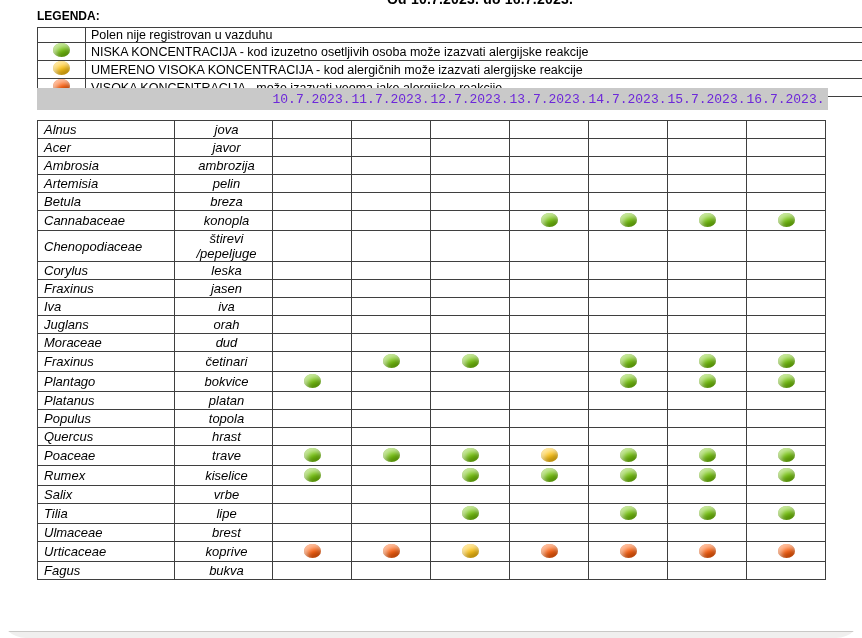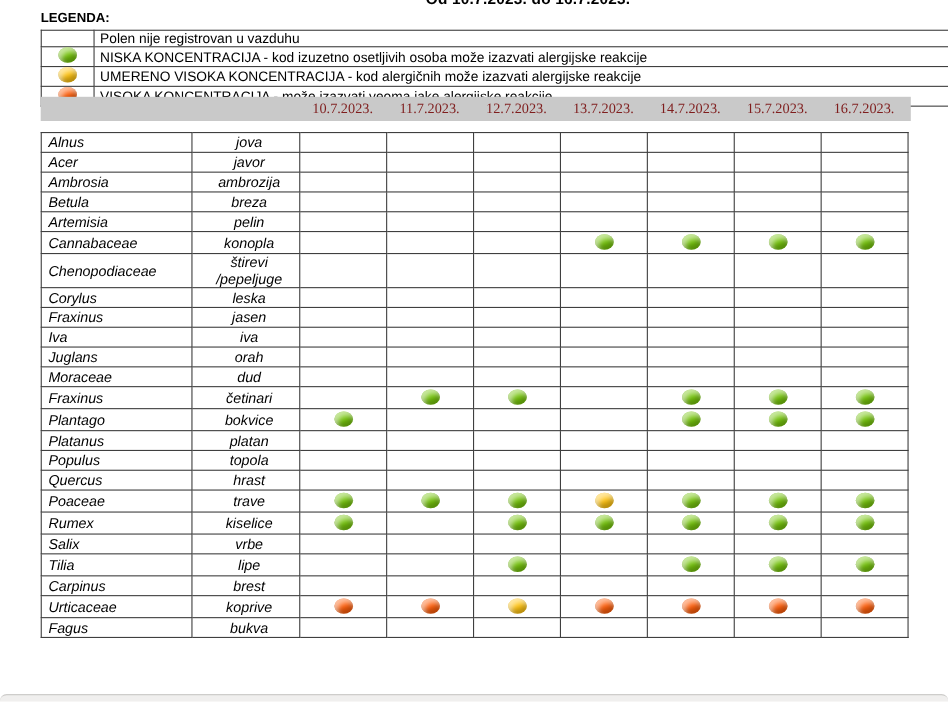--- a/index.html
+++ b/index.html
@@ -4,20 +4,21 @@
 <style>
   html, body { margin: 0; padding: 0; background: #ffffff; }
   .page {
     position: relative;
     width: 862px;
     height: 638px;
     overflow: hidden;
     background: #ffffff;
     font-family: "Liberation Sans", sans-serif;
     color: #000;
+    border-radius: 26px;
   }
 
   
   .title {
     position: absolute;
     top: -9px;
     left: 100px;
     width: 760px;
     text-align: center;
     font-size: 14px;
@@ -62,23 +63,23 @@
     height: 22px;
     background: var(--header-bg);
     display: flex;
     align-items: center;
   }
   .date-spacer { width: 235px; flex: 0 0 auto; }
   .date-cell {
     flex: 0 0 79px;
     width: 79px;
     text-align: center;
-    font-family: Liberation Serif, serif;
+    font-family: Liberation Mono, monospace;
     font-size: 13px;
-    color: #7f1d1d;
+    color: #6d28d9;
   }
 
   
   .main {
     position: absolute;
     left: 37px;
     top: 120px;
     table-layout: fixed;
     border: 1.5px solid var(--table-border);
     font-style: italic;
@@ -207,33 +208,33 @@
           <td class="name">ambrozija</td>
           <td class="dotcell"></td>
           <td class="dotcell"></td>
           <td class="dotcell"></td>
           <td class="dotcell"></td>
           <td class="dotcell"></td>
           <td class="dotcell"></td>
           <td class="dotcell"></td>
         </tr>
         <tr>
+          <td class="latin">Artemisia</td>
+          <td class="name">pelin</td>
+          <td class="dotcell"></td>
+          <td class="dotcell"></td>
+          <td class="dotcell"></td>
+          <td class="dotcell"></td>
+          <td class="dotcell"></td>
+          <td class="dotcell"></td>
+          <td class="dotcell"></td>
+        </tr>
+        <tr>
           <td class="latin">Betula</td>
           <td class="name">breza</td>
-          <td class="dotcell"></td>
-          <td class="dotcell"></td>
-          <td class="dotcell"></td>
-          <td class="dotcell"></td>
-          <td class="dotcell"></td>
-          <td class="dotcell"></td>
-          <td class="dotcell"></td>
-        </tr>
-        <tr>
-          <td class="latin">Artemisia</td>
-          <td class="name">pelin</td>
           <td class="dotcell"></td>
           <td class="dotcell"></td>
           <td class="dotcell"></td>
           <td class="dotcell"></td>
           <td class="dotcell"></td>
           <td class="dotcell"></td>
           <td class="dotcell"></td>
         </tr>
         <tr>
           <td class="latin">Cannabaceae</td>
@@ -406,21 +407,21 @@
           <td class="name">lipe</td>
           <td class="dotcell"></td>
           <td class="dotcell"></td>
           <td class="dotcell"><span class="dot low"></span></td>
           <td class="dotcell"></td>
           <td class="dotcell"><span class="dot low"></span></td>
           <td class="dotcell"><span class="dot low"></span></td>
           <td class="dotcell"><span class="dot low"></span></td>
         </tr>
         <tr>
-          <td class="latin">Carpinus</td>
+          <td class="latin">Ulmaceae</td>
           <td class="name">brest</td>
           <td class="dotcell"></td>
           <td class="dotcell"></td>
           <td class="dotcell"></td>
           <td class="dotcell"></td>
           <td class="dotcell"></td>
           <td class="dotcell"></td>
           <td class="dotcell"></td>
         </tr>
         <tr>

